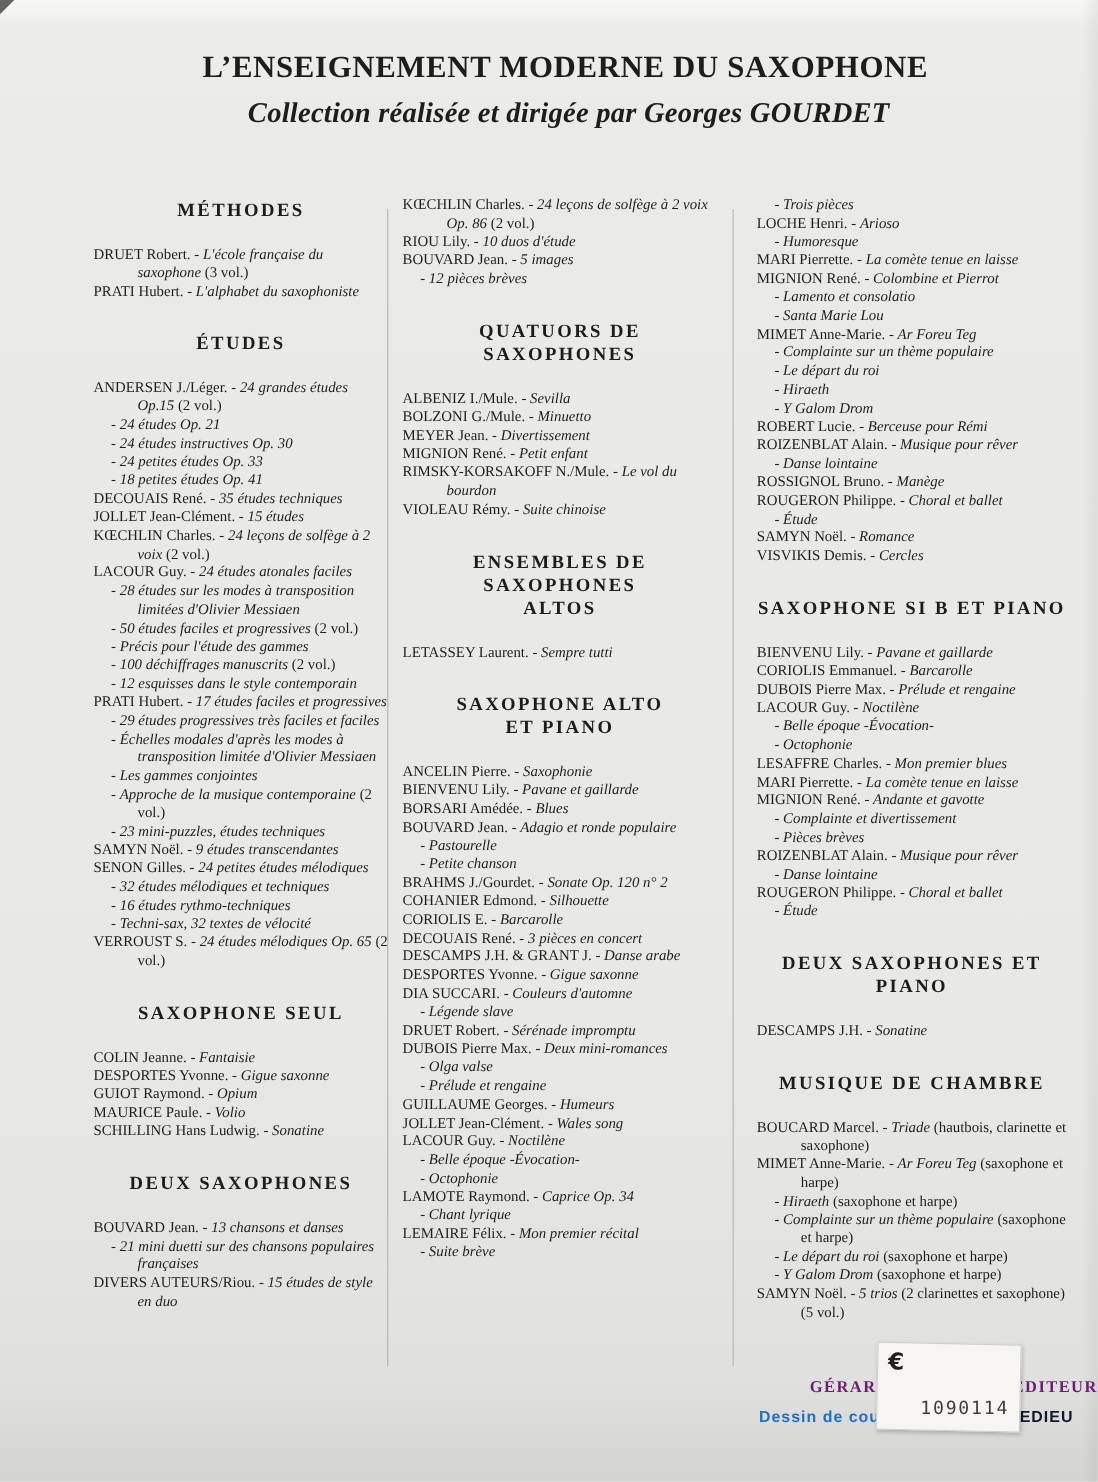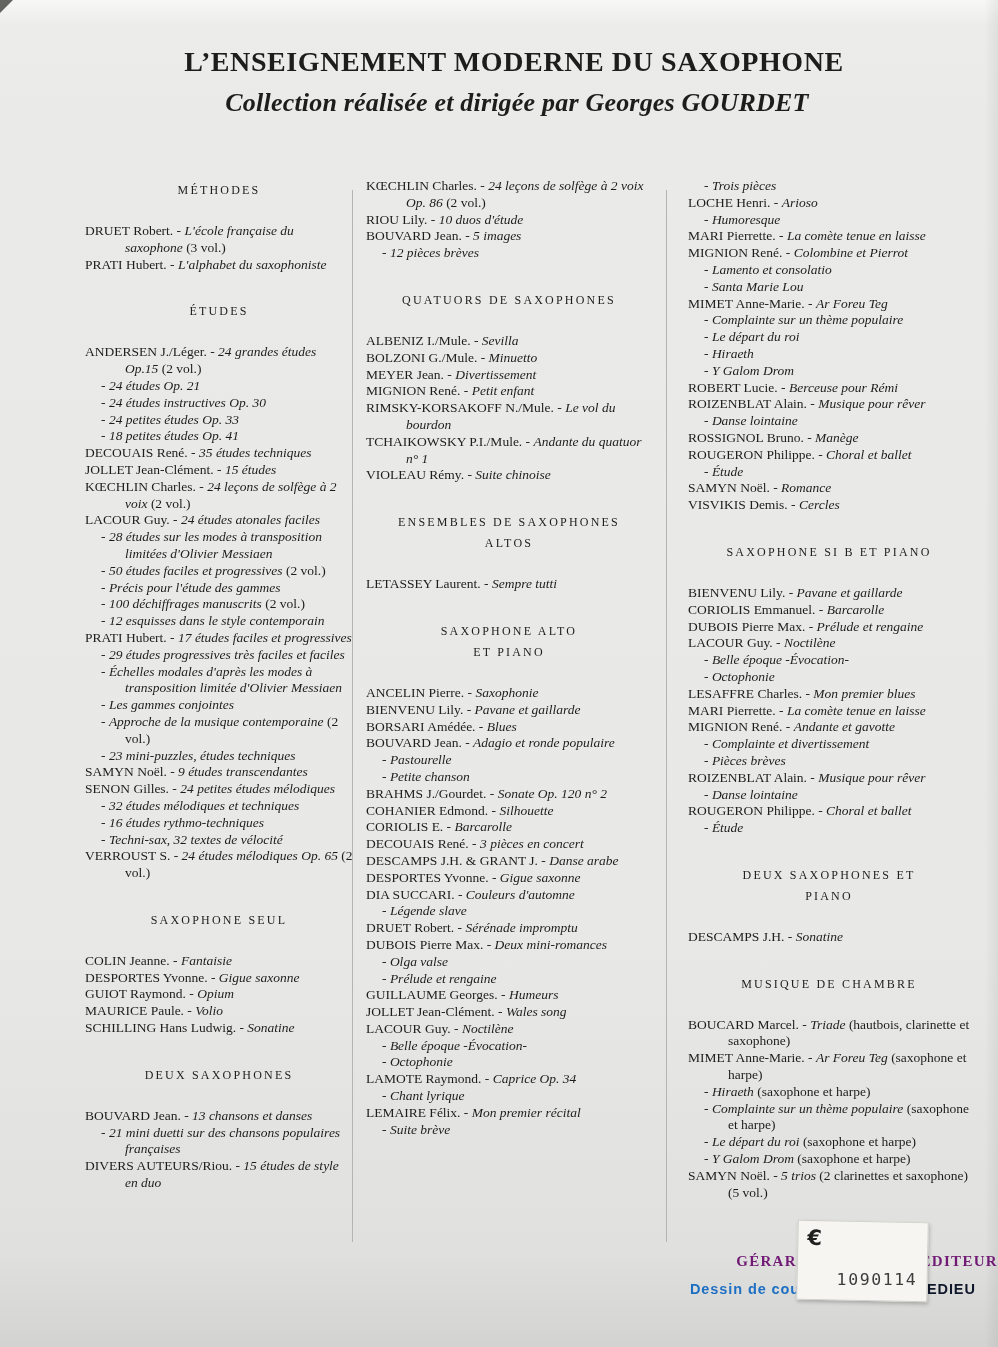--- a/index.html
+++ b/index.html
@@ -27,21 +27,21 @@
   .divider{position:absolute;top:190px;width:1px;height:1052px;background:#b4b4b2}
   .divider-1{left:352px}
   .divider-2{left:666px}
 
   .col{position:absolute;top:178px;font-size:13.5px;line-height:16.8px}
   .col-1{left:85px;width:268px}
   .col-2{left:366px;width:286px}
   .col-3{left:688px;width:282px}
 
   .heading{
-    text-align:center;font-weight:400;font-size:12px;line-height:21px;
+    text-align:center;font-weight:700;font-size:17px;line-height:21px;
     letter-spacing:2.2px;margin:28px 0 22px;white-space:pre-line;
   }
   .col .heading:first-child{margin-top:2px}
 
   .entry{padding-left:40px;text-indent:-40px}
   .entry.sub{text-indent:-24px}
   .rm{font-style:normal}
   .it{font-style:italic}
 
   .publisher{
@@ -129,21 +129,20 @@
     <div class="entry"><span class="rm">KŒCHLIN Charles. - </span><span class="it">24 leçons de solfège à 2 voix Op. 86</span><span class="rm"> (2 vol.)</span></div>
     <div class="entry"><span class="rm">RIOU Lily. - </span><span class="it">10 duos d'étude</span></div>
     <div class="entry"><span class="rm">BOUVARD Jean. - </span><span class="it">5 images</span></div>
     <div class="entry sub"><span class="rm">- </span><span class="it">12 pièces brèves</span></div>
     <div class="heading">QUATUORS DE SAXOPHONES</div>
     <div class="entry"><span class="rm">ALBENIZ I./Mule. - </span><span class="it">Sevilla</span></div>
     <div class="entry"><span class="rm">BOLZONI G./Mule. - </span><span class="it">Minuetto</span></div>
     <div class="entry"><span class="rm">MEYER Jean. - </span><span class="it">Divertissement</span></div>
     <div class="entry"><span class="rm">MIGNION René. - </span><span class="it">Petit enfant</span></div>
     <div class="entry"><span class="rm">RIMSKY-KORSAKOFF N./Mule. - </span><span class="it">Le vol du bourdon</span></div>
-    <div class="entry"><span class="rm">TCHAIKOWSKY P.I./Mule. - </span><span class="it">Andante du quatuor n° 1</span></div>
     <div class="entry"><span class="rm">VIOLEAU Rémy. - </span><span class="it">Suite chinoise</span></div>
     <div class="heading">ENSEMBLES DE SAXOPHONES
 ALTOS</div>
     <div class="entry"><span class="rm">LETASSEY Laurent. - </span><span class="it">Sempre tutti</span></div>
     <div class="heading">SAXOPHONE ALTO
 ET PIANO</div>
     <div class="entry"><span class="rm">ANCELIN Pierre. - </span><span class="it">Saxophonie</span></div>
     <div class="entry"><span class="rm">BIENVENU Lily. - </span><span class="it">Pavane et gaillarde</span></div>
     <div class="entry"><span class="rm">BORSARI Amédée. - </span><span class="it">Blues</span></div>
     <div class="entry"><span class="rm">BOUVARD Jean. - </span><span class="it">Adagio et ronde populaire</span></div>

